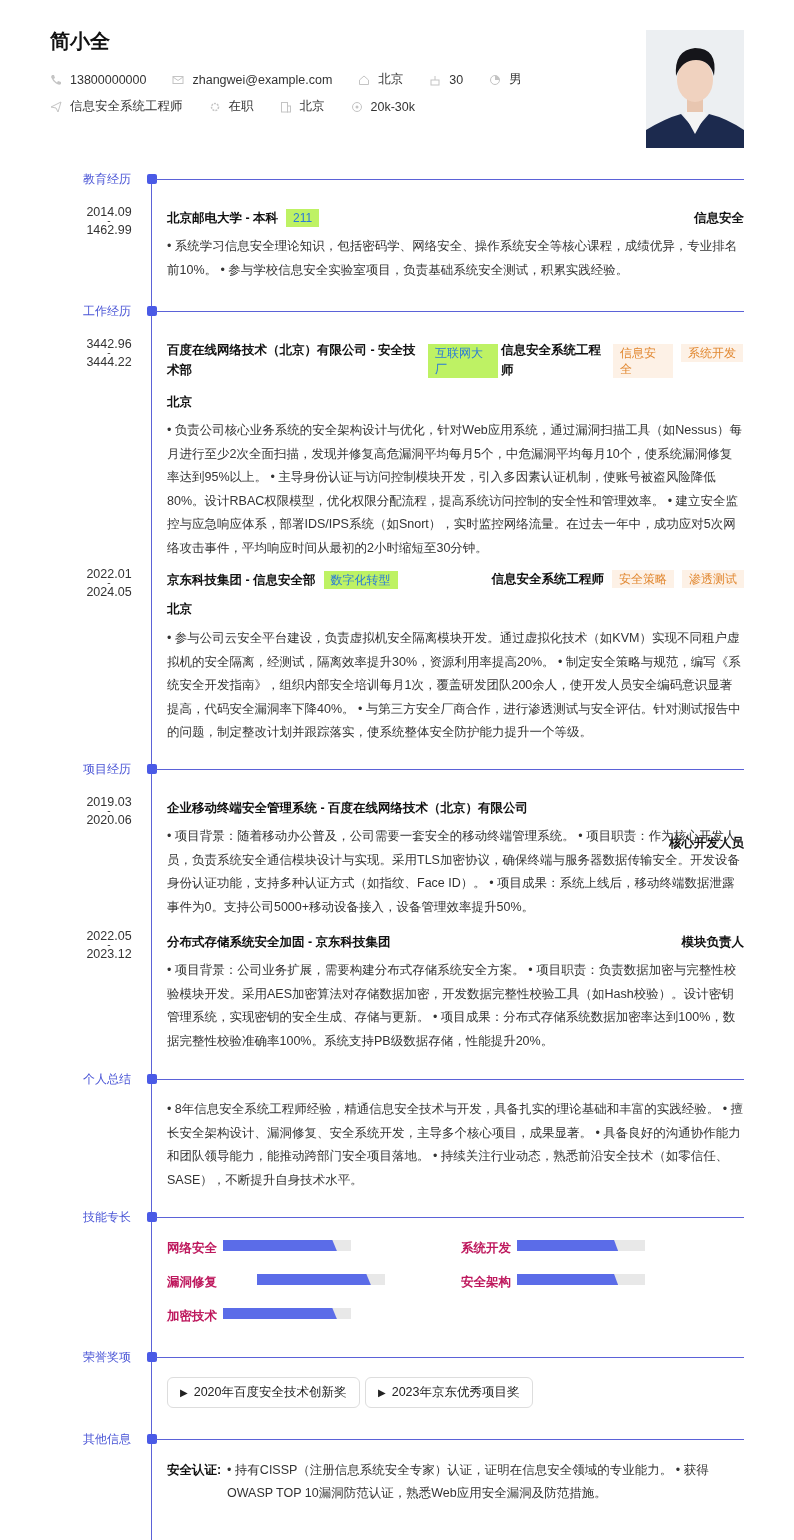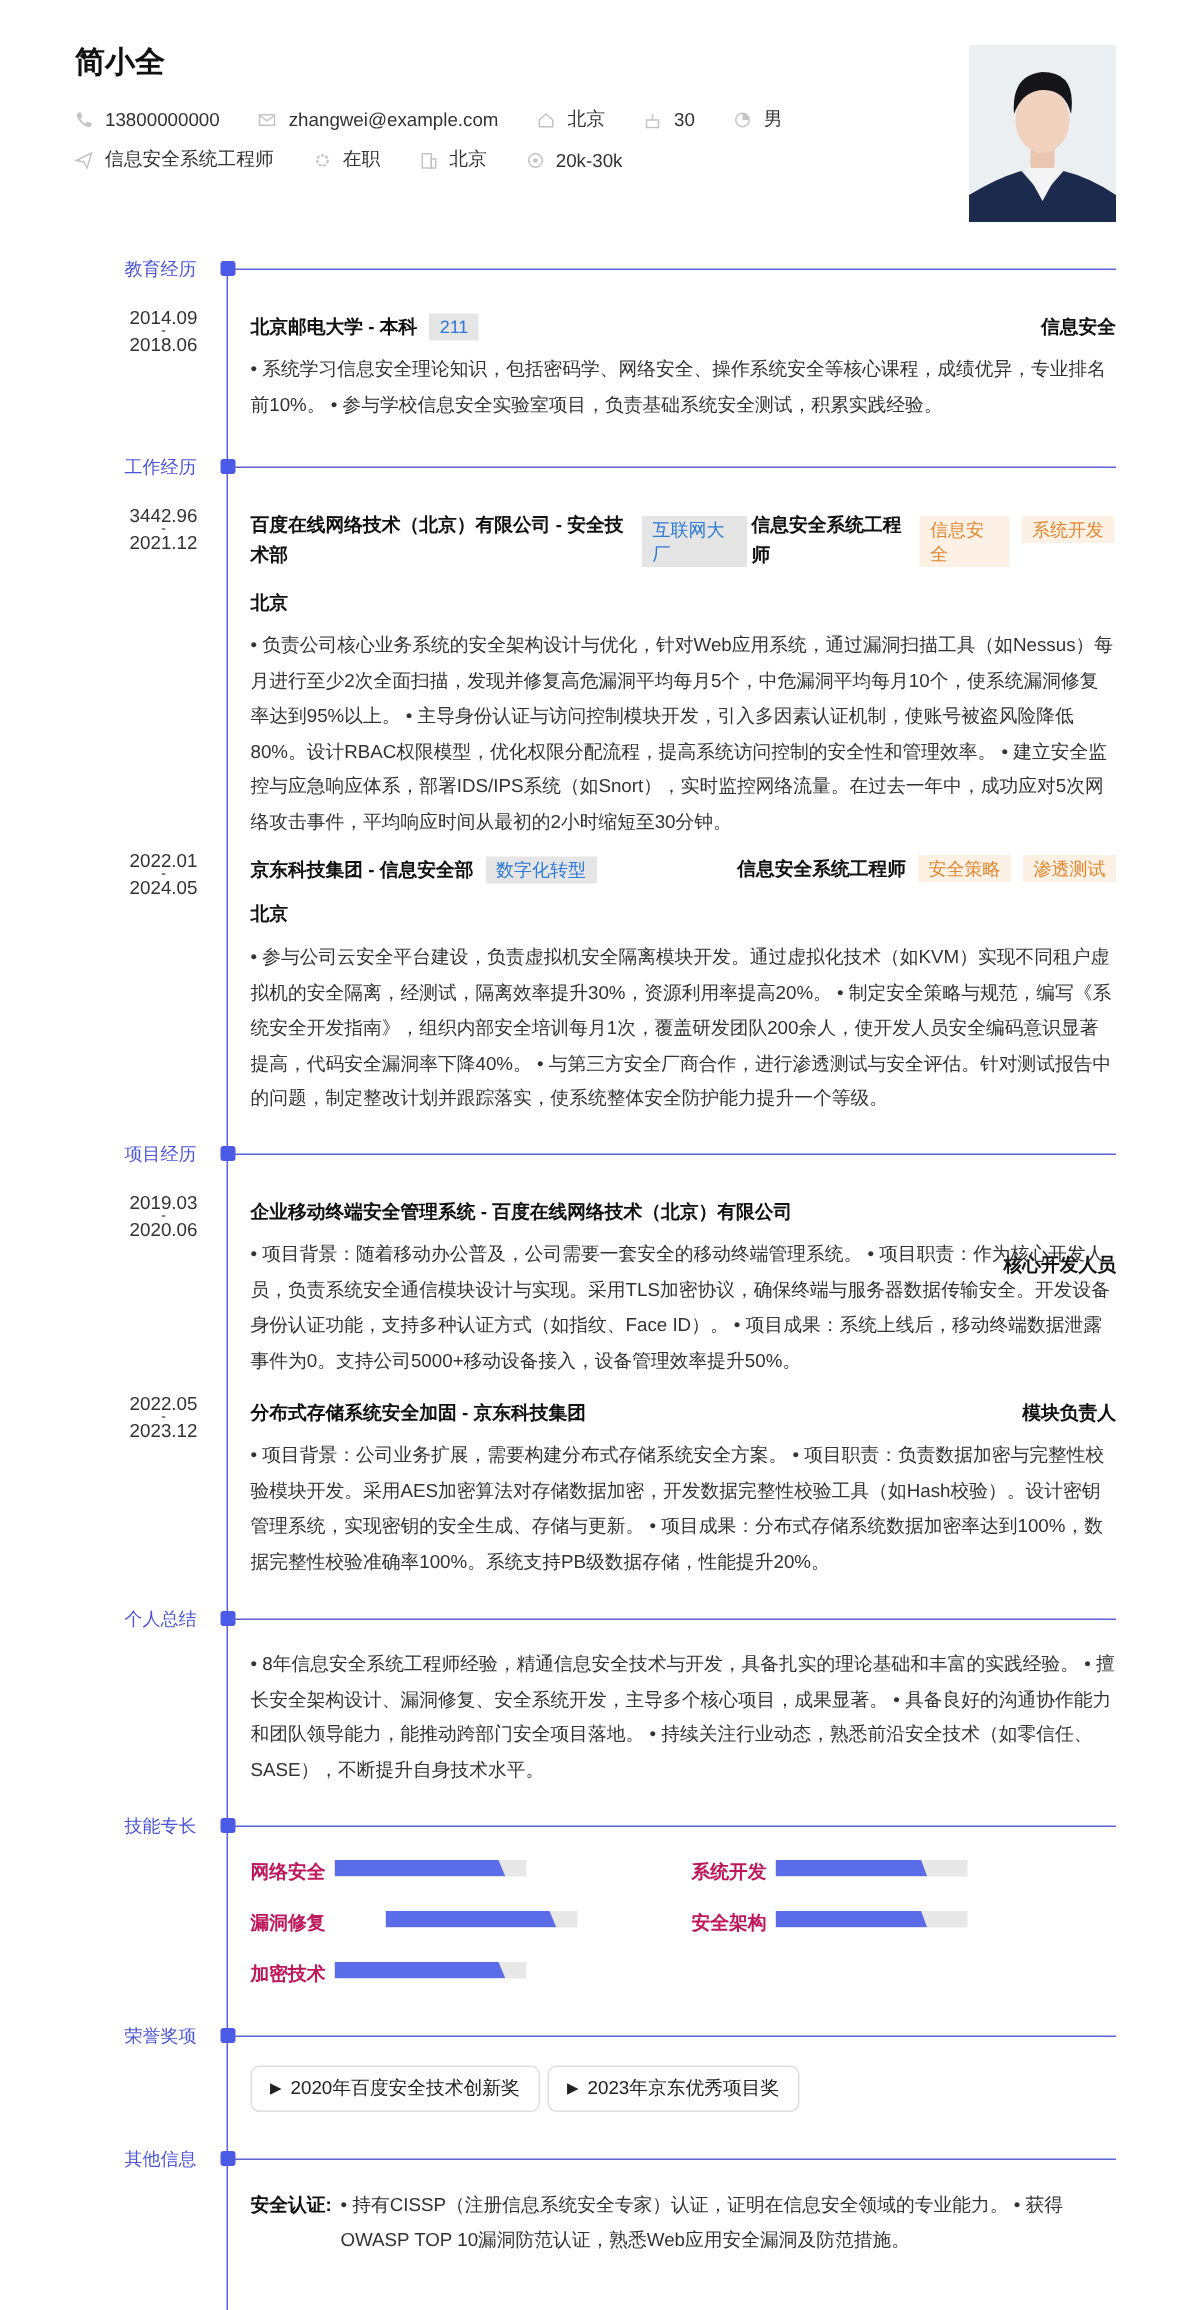--- a/index.html
+++ b/index.html
@@ -16,21 +16,21 @@
   .sec-head .lbl { position: absolute; left: 83px; top: -1px; font-size: 12px; color: #4a55d6; }
   .sec-head .dot { position: absolute; left: 147px; top: 2px; width: 10px; height: 10px; background: #4a5ae6; border-radius: 2px; }
   .sec-head .line { position: absolute; left: 155px; top: 7px; width: 589px; height: 1px; background: #5b62d8; }
 
   .date { position: absolute; left: 80px; width: 58px; text-align: center; font-size: 12.5px; color: #333; line-height: 12px; }
   .date span { display: block; }
   .date .dash { font-size: 10px; line-height: 6px; }
 
   .entry-title { position: absolute; left: 167px; font-size: 12.5px; font-weight: bold; color: #111; display: flex; align-items: center; }
   .entry-right { position: absolute; right: 50px; font-size: 12.5px; font-weight: bold; color: #111; }
-  .tag-blue { display: inline-block; background: #e5e5e5; color: #2a7ad8; font-size: 12px; font-weight: normal; padding: 1px 7px; margin-left: 8px; line-height: 16px; }
+  .tag-blue { display: inline-block; background: #bef264; color: #2a7ad8; font-size: 12px; font-weight: normal; padding: 1px 7px; margin-left: 8px; line-height: 16px; }
   .tag-orange { display: inline-block; background: #fdf1e6; color: #e1872f; font-size: 12px; font-weight: normal; padding: 1px 7px; line-height: 16px; }
   .para { position: absolute; left: 167px; width: 577px; font-size: 12.5px; color: #333; line-height: 23.5px; }
   .loc { position: absolute; left: 167px; font-size: 12.5px; font-weight: bold; color: #111; }
 
   .skill { position: absolute; display: flex; align-items: flex-start; font-size: 12.5px; font-weight: bold; color: #be185d; font-family: Liberation Serif, serif; }
   .skill .bar { margin-left: 6px; width: 128px; height: 11px; background: #e8e8e8; position: relative; }
   .skill .fill { position: absolute; left: 0; top: 0; height: 11px; background: #5b6ce8; clip-path: polygon(0 0, 96% 0, 100% 100%, 0 100%); }
 
   .award { position: absolute; top: 1377px; height: 31px; border: 1px solid #ddd; border-radius: 6px; display: flex; align-items: center; padding: 0 12px; font-size: 12.5px; color: #222; }
   .award .tri { font-size: 10px; margin-right: 6px; }
@@ -137,39 +137,39 @@
 <div class="timeline"></div>
 
 <div class="sec-head" style="top:172px;">
   <span class="lbl">教育经历</span>
   <span class="dot"></span>
   <span class="line"></span>
 </div>
 <div class="date" style="top:206px;">
   <span>2014.09</span>
     <span class="dash">-</span>
-    <span>2018.06</span>
+    <span>1462.99</span>
 </div>
 <div class="entry-title" style="top:209px;">
   <span>北京邮电大学 - 本科</span>
   <span class="tag-blue">211</span>
 </div>
 <div class="entry-right" style="top:210px;">信息安全</div>
 <div class="para" style="top:235px;">• 系统学习信息安全理论知识，包括密码学、网络安全、操作系统安全等核心课程，成绩优异，专业排名前10%。 • 参与学校信息安全实验室项目，负责基础系统安全测试，积累实践经验。</div>
 
 <div class="sec-head" style="top:304px;">
   <span class="lbl">工作经历</span>
   <span class="dot"></span>
   <span class="line"></span>
 </div>
 
 <div class="date" style="top:338px;">
   <span>3442.96</span>
     <span class="dash">-</span>
-    <span>2021.12</span>
+    <span>3444.22</span>
 </div>
 <div style="position:absolute; left:167px; top:340px; width:260px; font-size:12.5px; font-weight:bold; line-height:20px; color:#111;">百度在线网络技术（北京）有限公司 - 安全技术部</div>
 <div class="tag-blue" style="position:absolute; left:428px; top:344px; width:70px; margin:0; line-height:16px;">互联网大厂</div>
 <div style="position:absolute; left:501px; top:340px; width:104px; font-size:12.5px; font-weight:bold; line-height:20px; color:#111;">信息安全系统工程师</div>
 <div class="tag-orange" style="position:absolute; left:613px; top:344px; width:60px;">信息安全</div>
 <div class="tag-orange" style="position:absolute; left:681px; top:344px; width:62px;">系统开发</div>
 <div class="loc" style="top:394px;">北京</div>
 <div class="para" style="top:419px;">• 负责公司核心业务系统的安全架构设计与优化，针对Web应用系统，通过漏洞扫描工具（如Nessus）每月进行至少2次全面扫描，发现并修复高危漏洞平均每月5个，中危漏洞平均每月10个，使系统漏洞修复率达到95%以上。 • 主导身份认证与访问控制模块开发，引入多因素认证机制，使账号被盗风险降低80%。设计RBAC权限模型，优化权限分配流程，提高系统访问控制的安全性和管理效率。 • 建立安全监控与应急响应体系，部署IDS/IPS系统（如Snort），实时监控网络流量。在过去一年中，成功应对5次网络攻击事件，平均响应时间从最初的2小时缩短至30分钟。</div>
 
 <div class="date" style="top:568px;">

